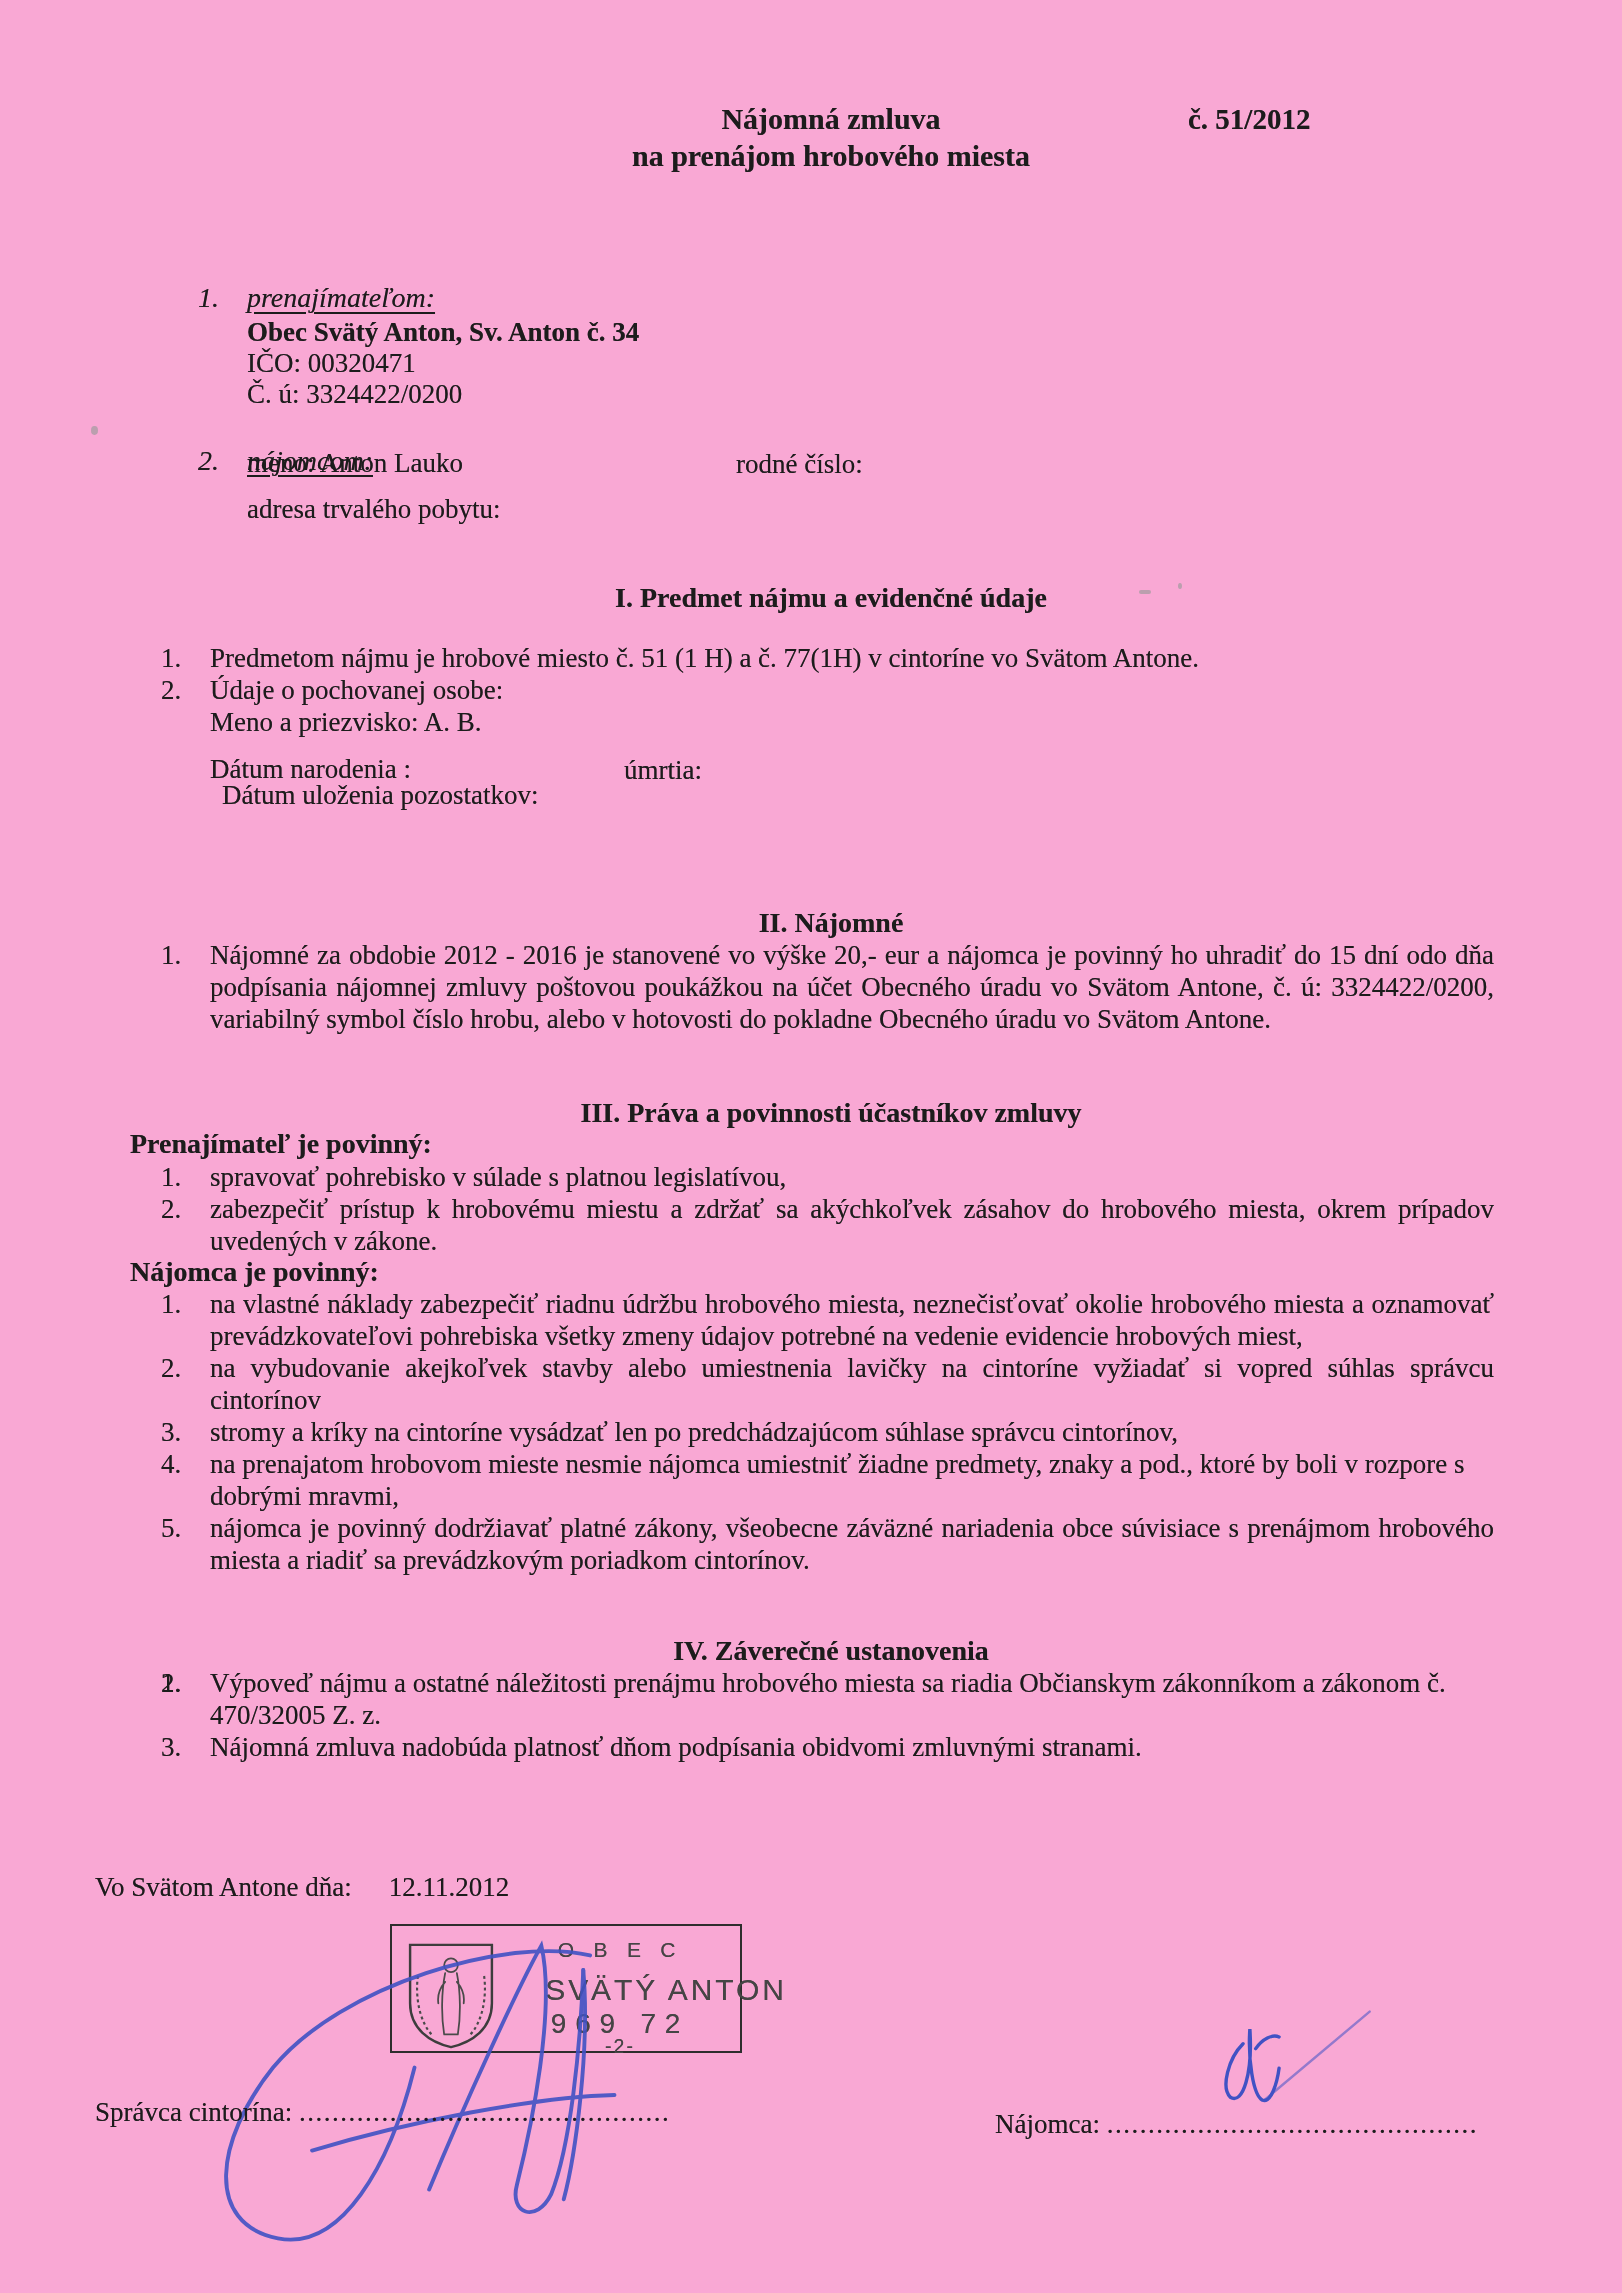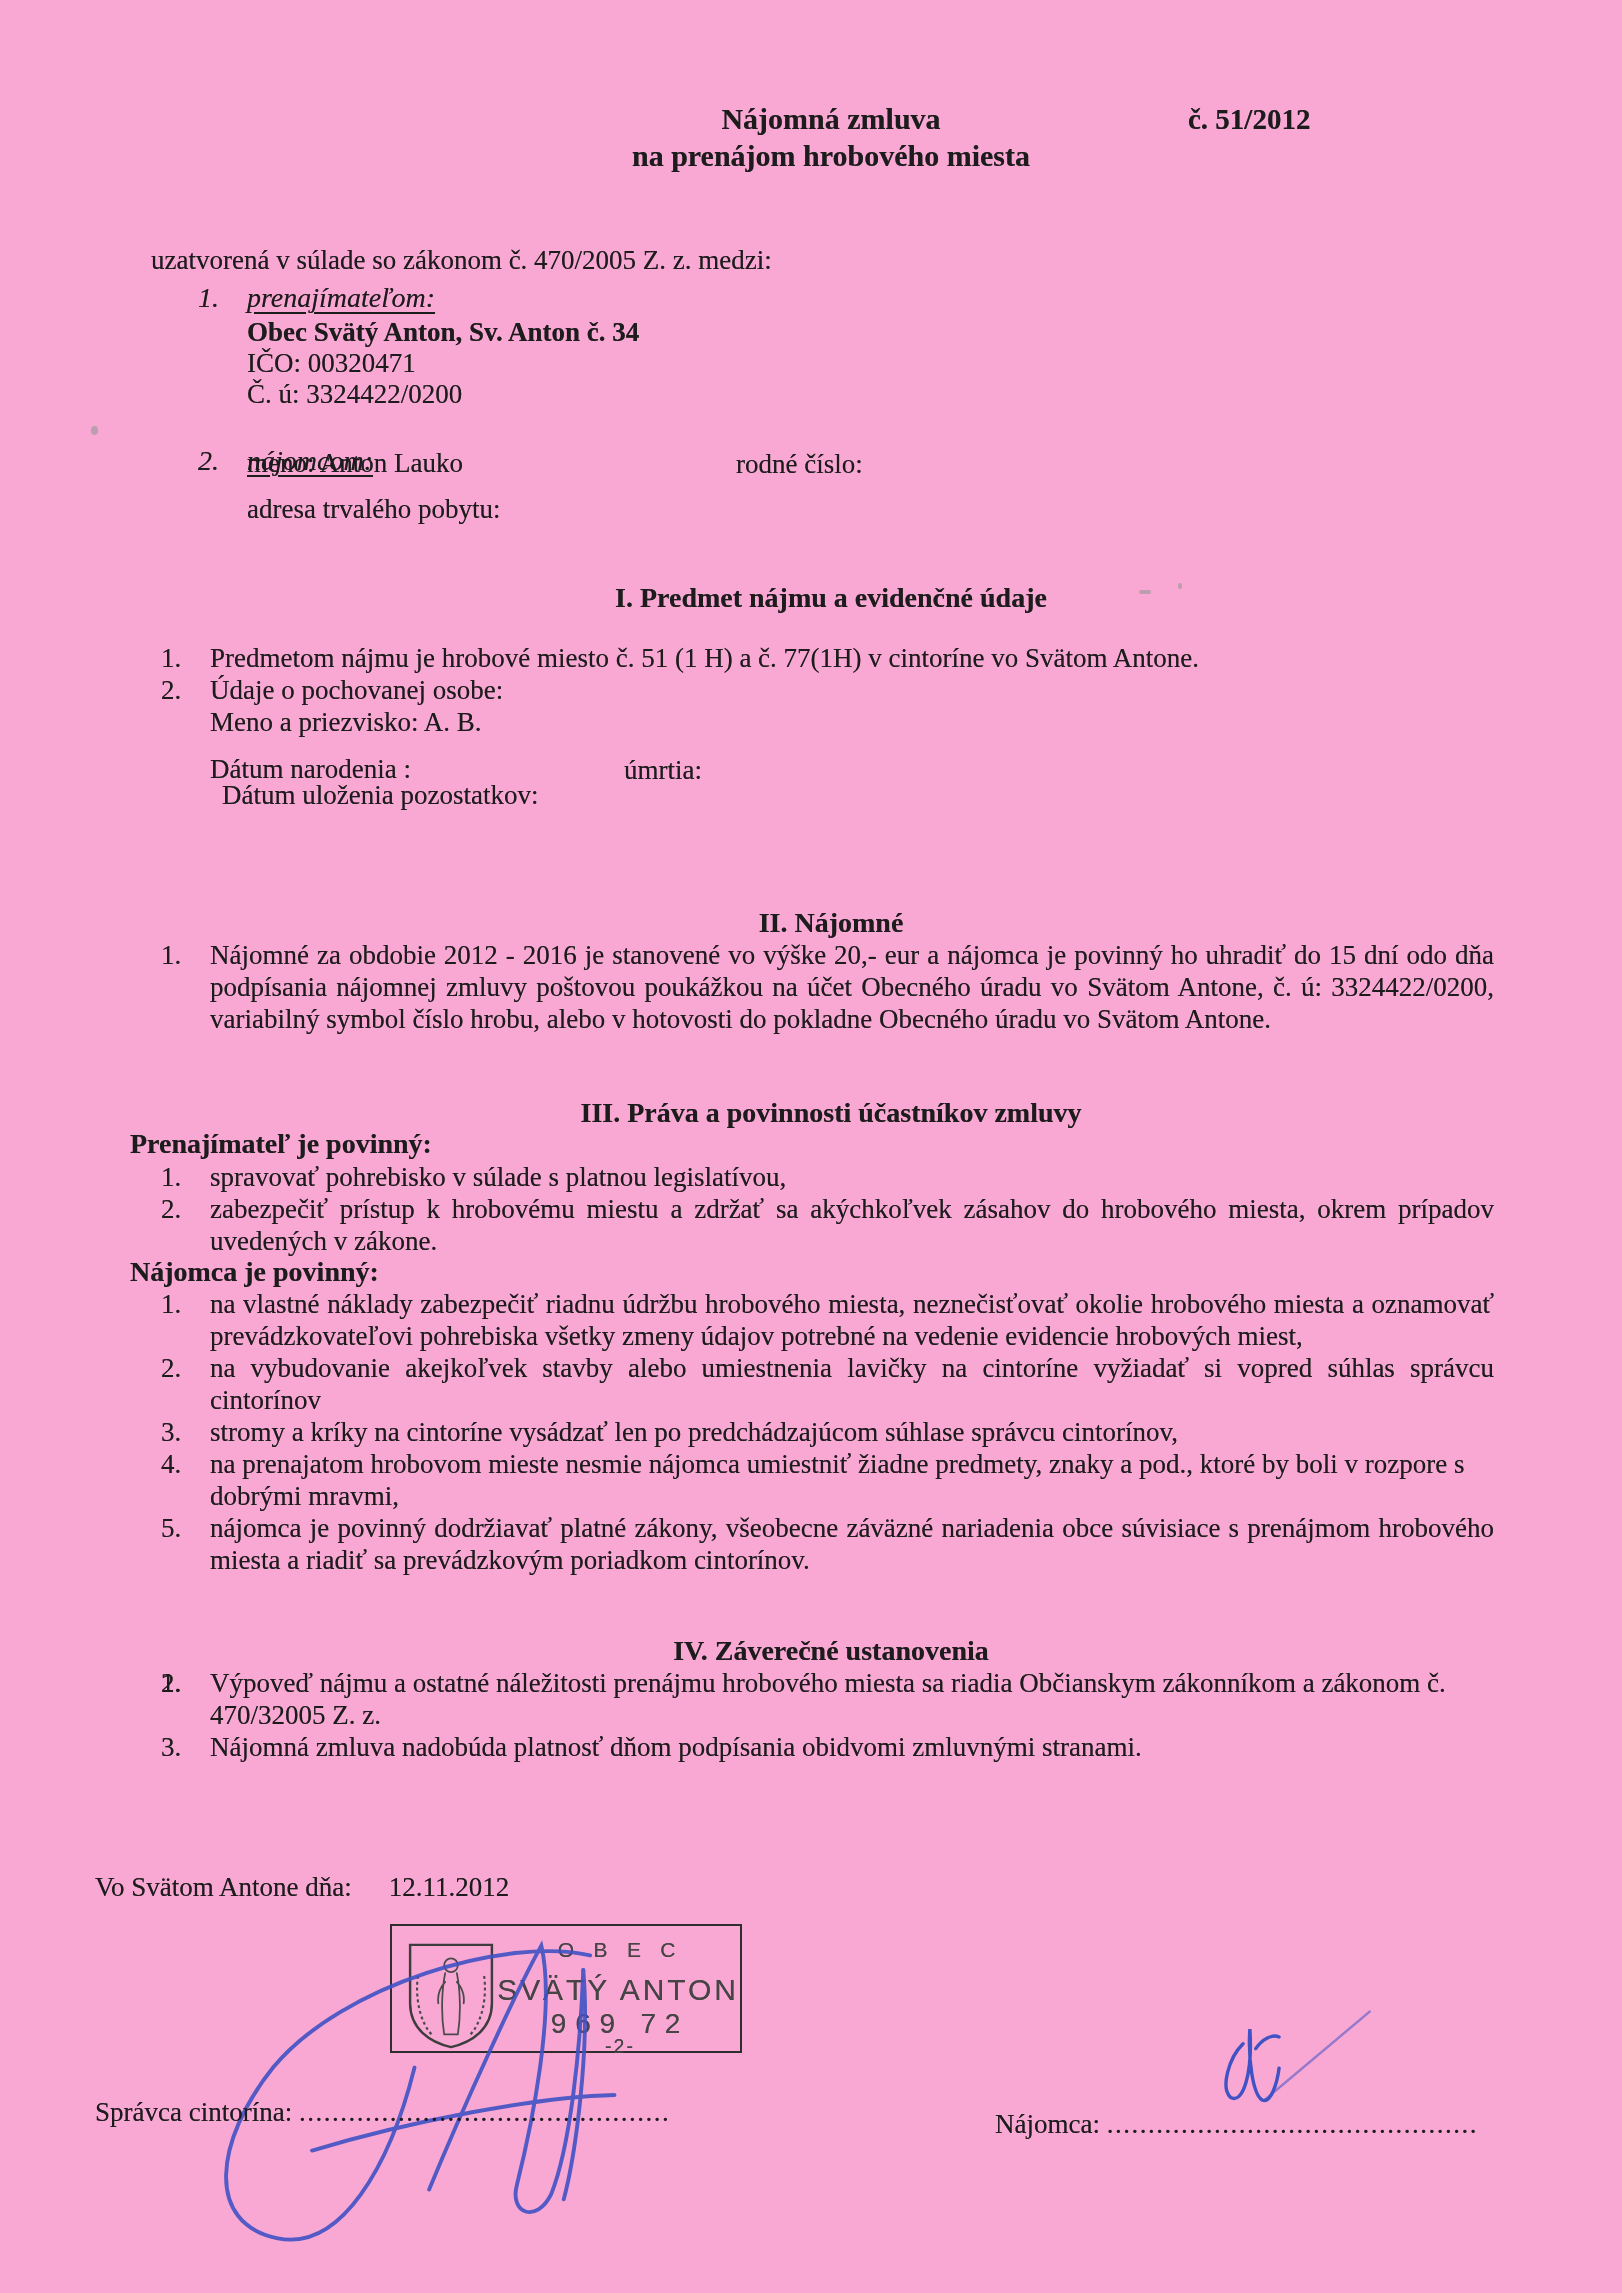--- a/index.html
+++ b/index.html
@@ -24,39 +24,38 @@
   .li .num { position:absolute; left:31px; top:0; }
   .just { text-align:justify; }
   .intro-row { position:relative; padding-left:117px; font-size:28px; line-height:33px; }
   .intro-row .inum { position:absolute; left:68px; font-style:italic; }
   .sub-line { font-size:27px; line-height:32px; }
   .stamp {
     border:2.9px solid #2e2e2e; background:rgba(255,255,255,0);
     font-family:"Liberation Sans", sans-serif; color:#454545;
   }
   .stamp-line1 { position:absolute; left:115px; top:11.7px; width:226px; text-align:center; font-size:21px; letter-spacing:6.8px; }
-  .stamp-line2 { position:absolute; left:103px; top:47px; width:246px; text-align:center; font-size:30px; letter-spacing:2.9px; }
+  .stamp-line2 { position:absolute; left:103px; top:47px; width:246px; text-align:center; font-size:30px; letter-spacing:2.9px;padding-left:48px; }
   .stamp-line3 { position:absolute; left:115px; top:82px; width:226px; text-align:center; font-size:28px; letter-spacing:8.8px; }
   .stamp-line4 { position:absolute; left:115px; top:109px; width:226px; text-align:center; font-size:19.5px; letter-spacing:2px; }
   .sig-row { font-size:27px; white-space:nowrap; }
   .dots { letter-spacing:1.5px; }
   .artifact { background:#9a9a9a; border-radius:50%; opacity:0.65; }
 </style>
 </head>
 <body>
 
 <div class="page">
 
   <div class="abs center-band title-block" style="top:100px;">
     <div>Nájomná zmluva</div>
     <div>na prenájom hrobového miesta</div>
   </div>
   <div class="abs doc-num" style="left:1188px; top:103px;">č. 51/2012</div>
 
-  <div class="abs body-text" style="left:151px; top:244px;">uzatvorená v súlade so zákonom č. 470/2005 Z. z. medzi:</div>
 
   <div class="abs intro-row" style="left:130px; top:281px; width:1364px;">
     <span class="inum">1.</span>
     <span class="i underlined">prenajímateľom:</span>
   </div>
   <div class="abs sub-line b" style="left:247px; top:316px;">Obec Svätý Anton, Sv. Anton č. 34</div>
   <div class="abs sub-line" style="left:247px; top:347px;">IČO: 00320471</div>
   <div class="abs sub-line" style="left:247px; top:378px;">Č. ú: 3324422/0200</div>
 
   <div class="abs artifact" style="left:91px; top:426px; width:6.8px; height:8.8px;"></div>

